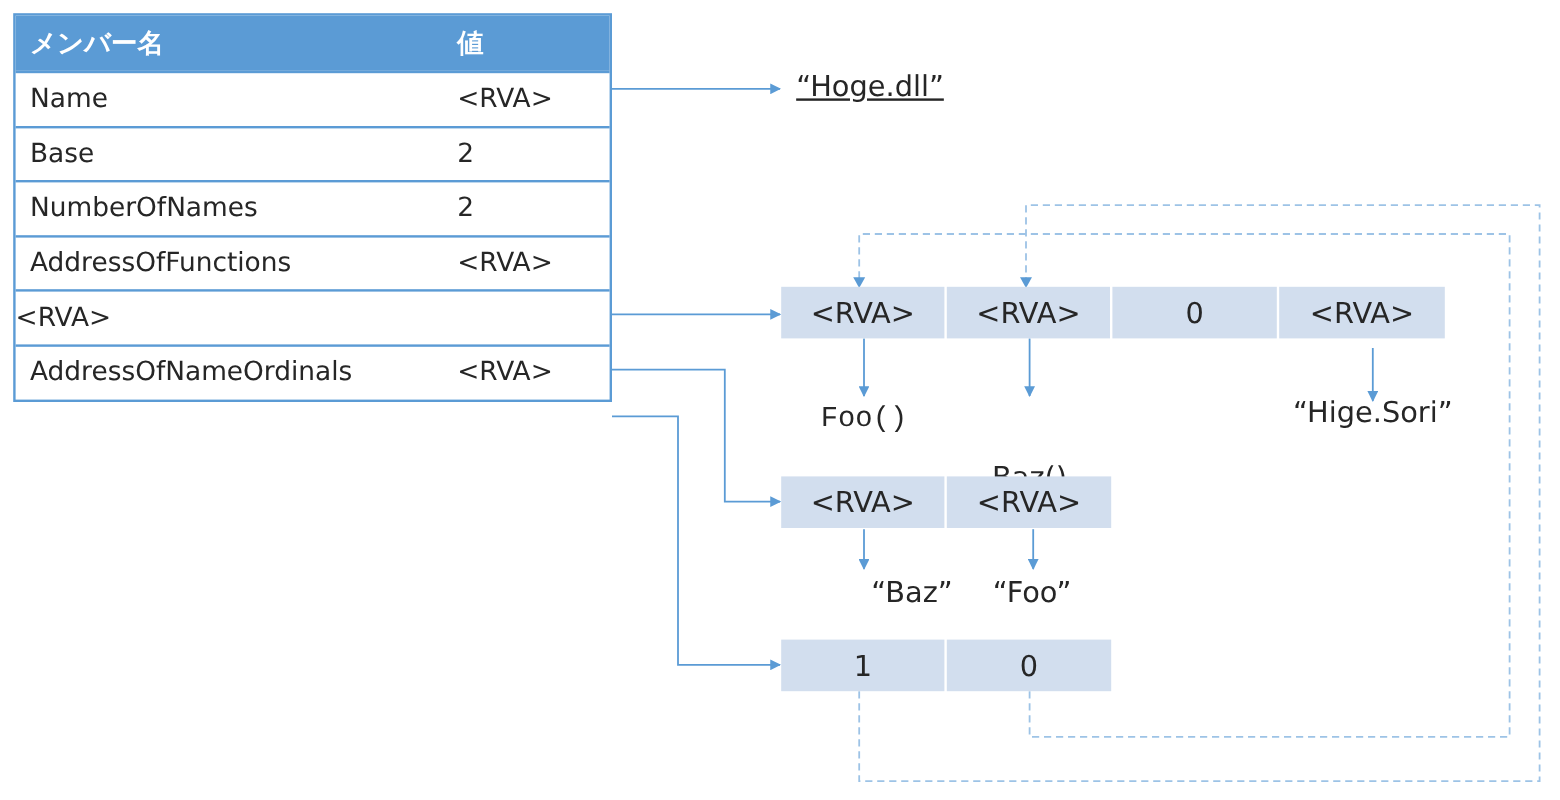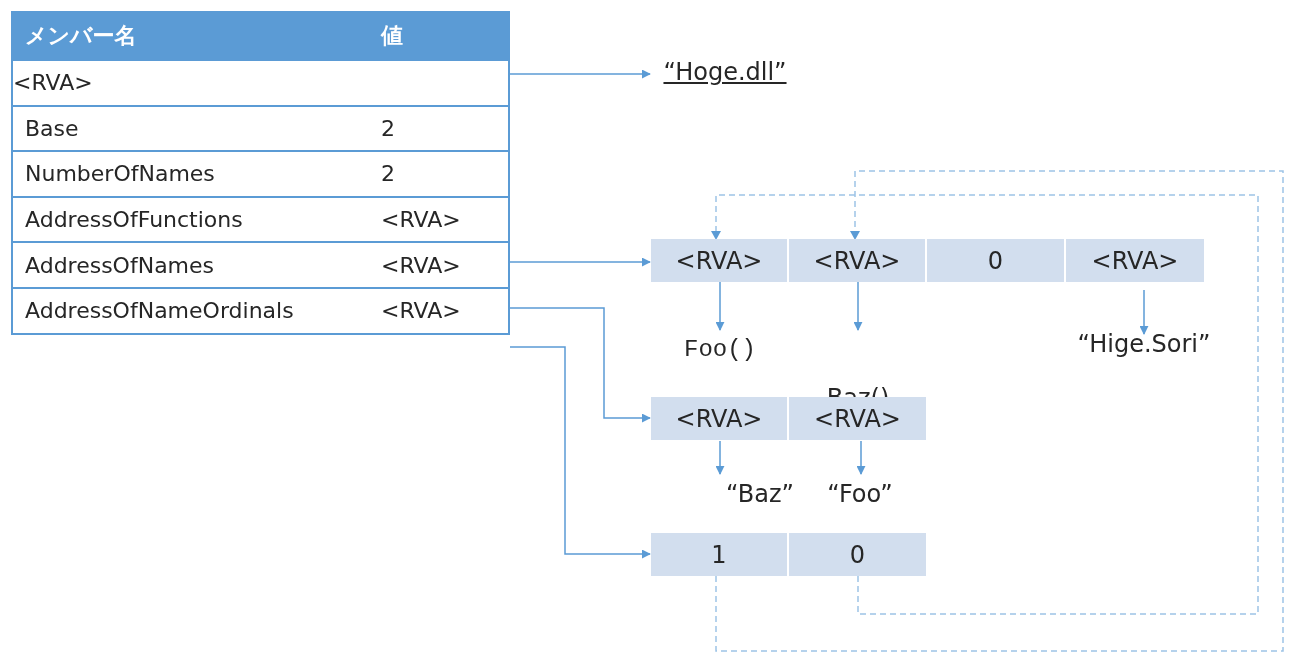--- a/index.html
+++ b/index.html
@@ -53,36 +53,36 @@
   <path d="M850,231 L860,231 L855,240 z" fill="#5b9bd5"></path>
   <path d="M711,231 L721,231 L716,240 z" fill="#5b9bd5"></path>
 </svg>
 
 <div class="mtable">
   <div class="mrow header">
     <div class="mcell-name">メンバー名</div>
     <div class="mcell-val">値</div>
   </div>
   <div class="mrow">
+    <div class="mcell-name">Name</div>
     <div class="mcell-val">&lt;RVA&gt;</div>
   </div>
   <div class="mrow">
     <div class="mcell-name">Base</div>
     <div class="mcell-val">2</div>
   </div>
   <div class="mrow">
     <div class="mcell-name">NumberOfNames</div>
     <div class="mcell-val">2</div>
   </div>
   <div class="mrow">
     <div class="mcell-name">AddressOfFunctions</div>
     <div class="mcell-val">&lt;RVA&gt;</div>
   </div>
   <div class="mrow">
-    <div class="mcell-name">AddressOfNames</div>
     <div class="mcell-val">&lt;RVA&gt;</div>
   </div>
   <div class="mrow">
     <div class="mcell-name">AddressOfNameOrdinals</div>
     <div class="mcell-val">&lt;RVA&gt;</div>
   </div>
 </div>
 
 <div class="label" style="left:725px; top:58px;text-decoration:underline;">“Hoge.dll”</div>
 

